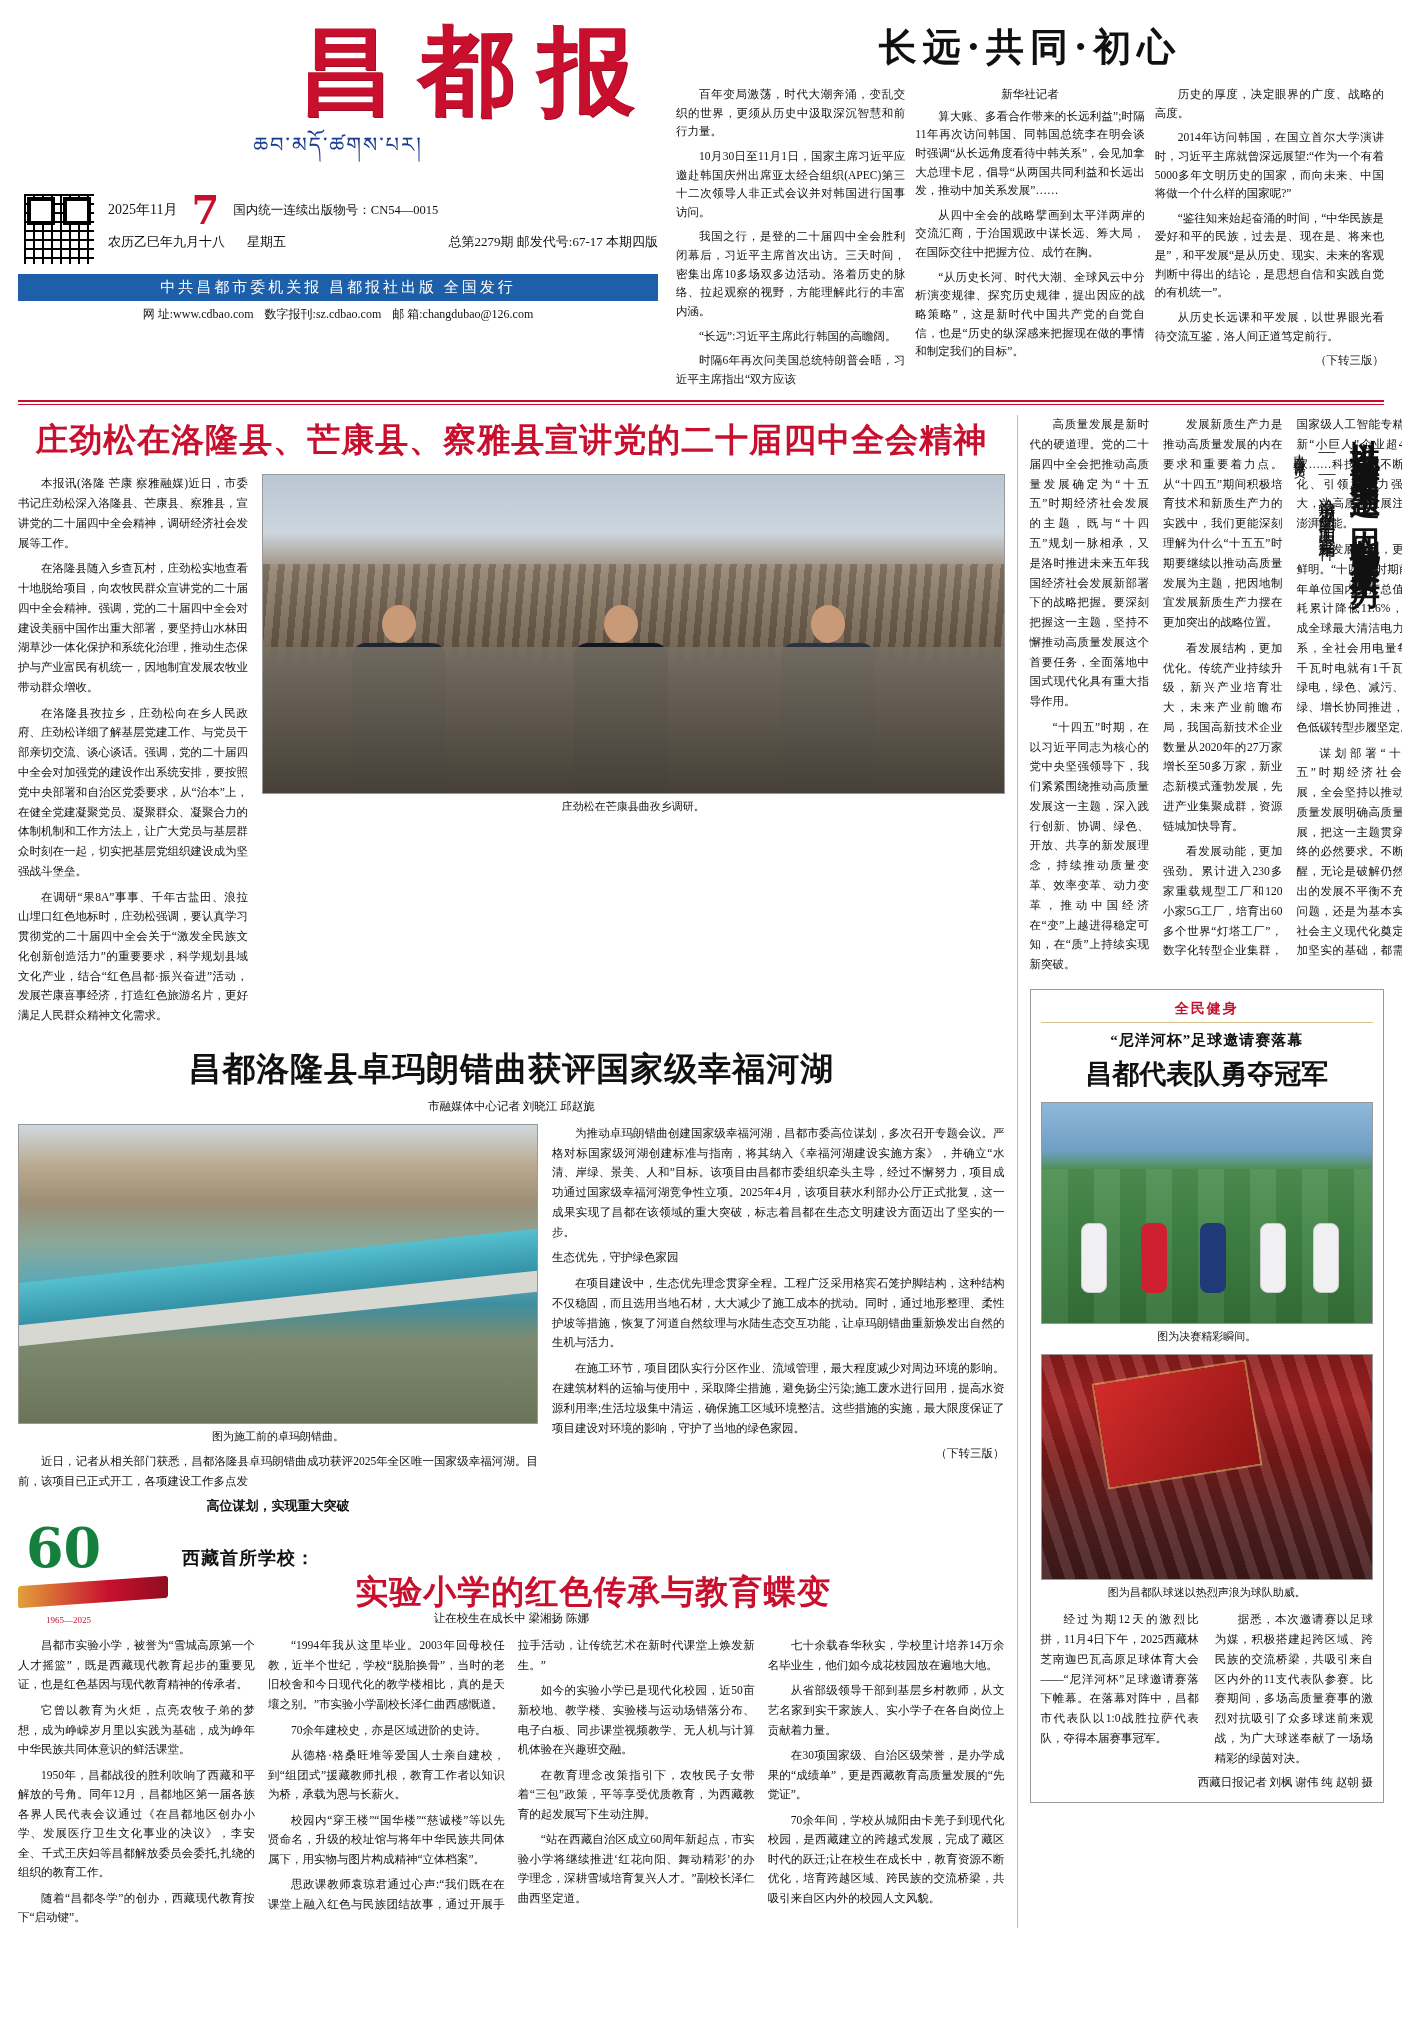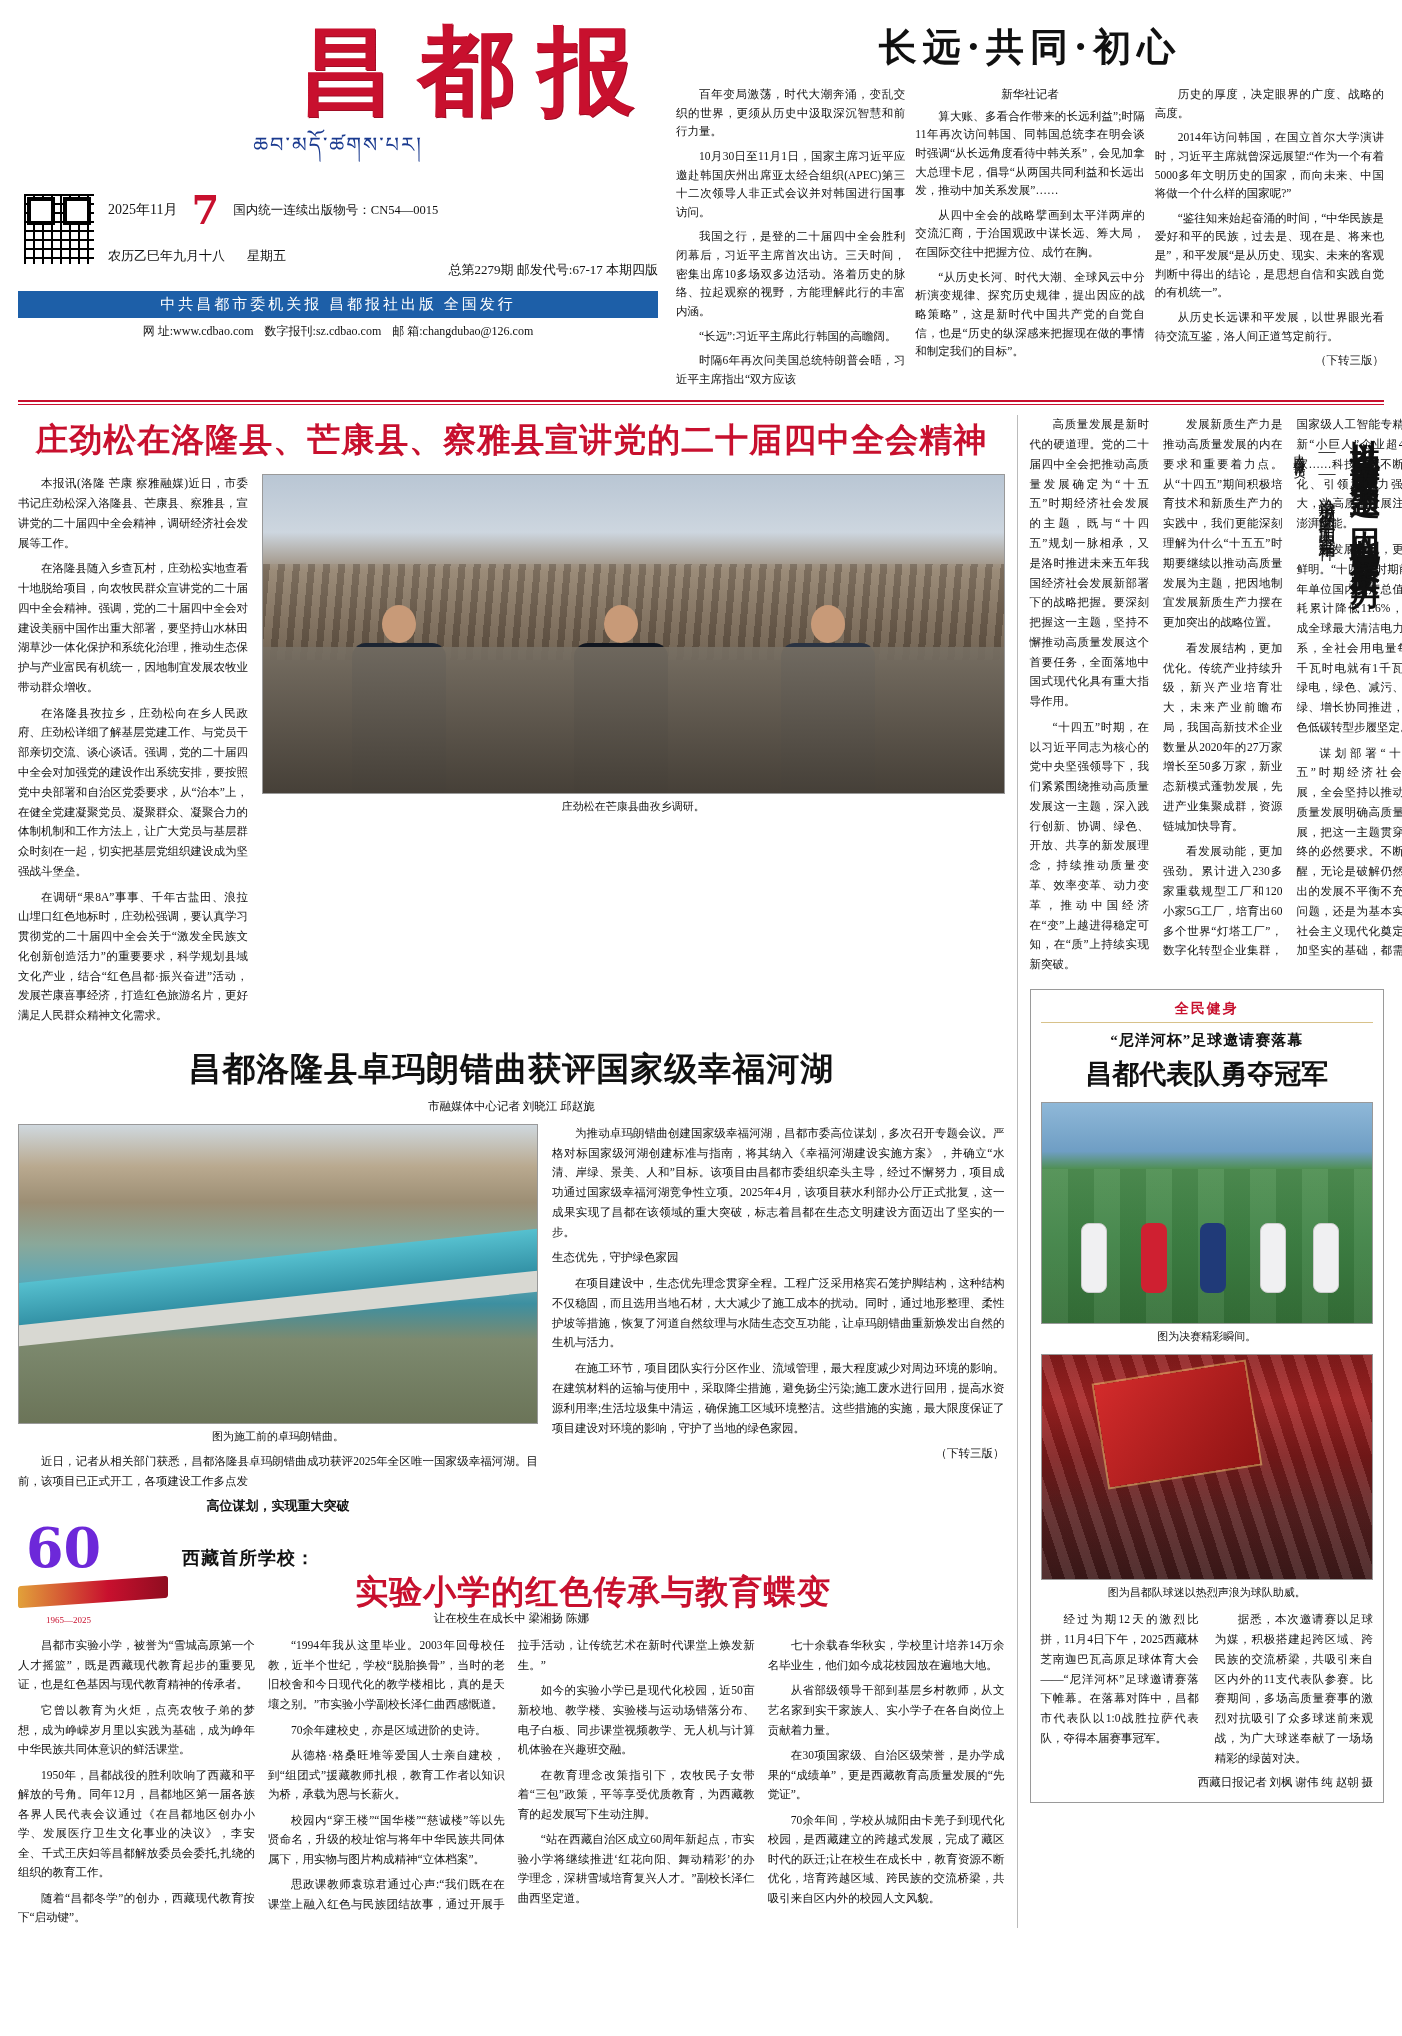--- a/index.html
+++ b/index.html
@@ -198,21 +198,21 @@
   .sport-banner {
     text-align:center; font-size:14px; color:#c8102e; font-weight:bold; letter-spacing:2px;
     border-bottom:1px solid #d8c28a; padding-bottom:4px; margin-bottom:8px;
   }
   .sport-kicker { text-align:center; font-size:15px; font-weight:bold; letter-spacing:1px; }
   .sport-title { text-align:center; font-size:27px; font-weight:bold; margin:6px 0 10px 0; font-family:"DejaVu Serif", serif; }
 
   
   .emblem { position:relative; width:150px; height:90px; }
   .em60 {
-    font-size:54px; color:#6d28d9; font-weight:bold; font-family:"DejaVu Serif", serif;
+    font-size:54px; color:#15803d; font-weight:bold; font-family:"DejaVu Serif", serif;
     position:absolute; left:8px; top:-4px; line-height:1;
   }
   .em-ribbon {
     position:absolute; left:0; top:56px; width:150px; height:22px;
     background:linear-gradient(90deg,#e2a13a,#c8102e 60%,#8f0d20);
     transform:skewY(-4deg); border-radius:3px;
   }
   .em-years { position:absolute; left:28px; top:46px; font-size:9px; color:#c8102e;margin-top:44px; }
 
   .school-head { display:flex; align-items:flex-end; gap:14px; margin-top:10px; }
@@ -235,21 +235,21 @@
         <div class="qr"></div>
         <div class="mast-dates">
           <div class="dateline-row">
             <span class="d1">2025年11月</span>
             <span class="bignum">7</span>
             <span class="pubinfo">国内统一连续出版物号：CN54—0015</span>
           </div>
           <div class="dateline-row" style="gap:22px;">
             <span>农历乙巳年九月十八</span>
             <span>星期五</span>
-            <span style="margin-left:auto;margin-top:28px;">总第2279期  邮发代号:67-17  本期四版</span>
+            <span style="margin-left:auto;">总第2279期  邮发代号:67-17  本期四版</span>
           </div>
         </div>
       </div>
       <div class="blue-bar">中共昌都市委机关报      昌都报社出版      全国发行</div>
       <div class="contact-row">
         <span>网  址:www.cdbao.com</span>
         <span>数字报刊:sz.cdbao.com</span>
         <span>邮  箱:changdubao@126.com</span>
       </div>
     </div>

